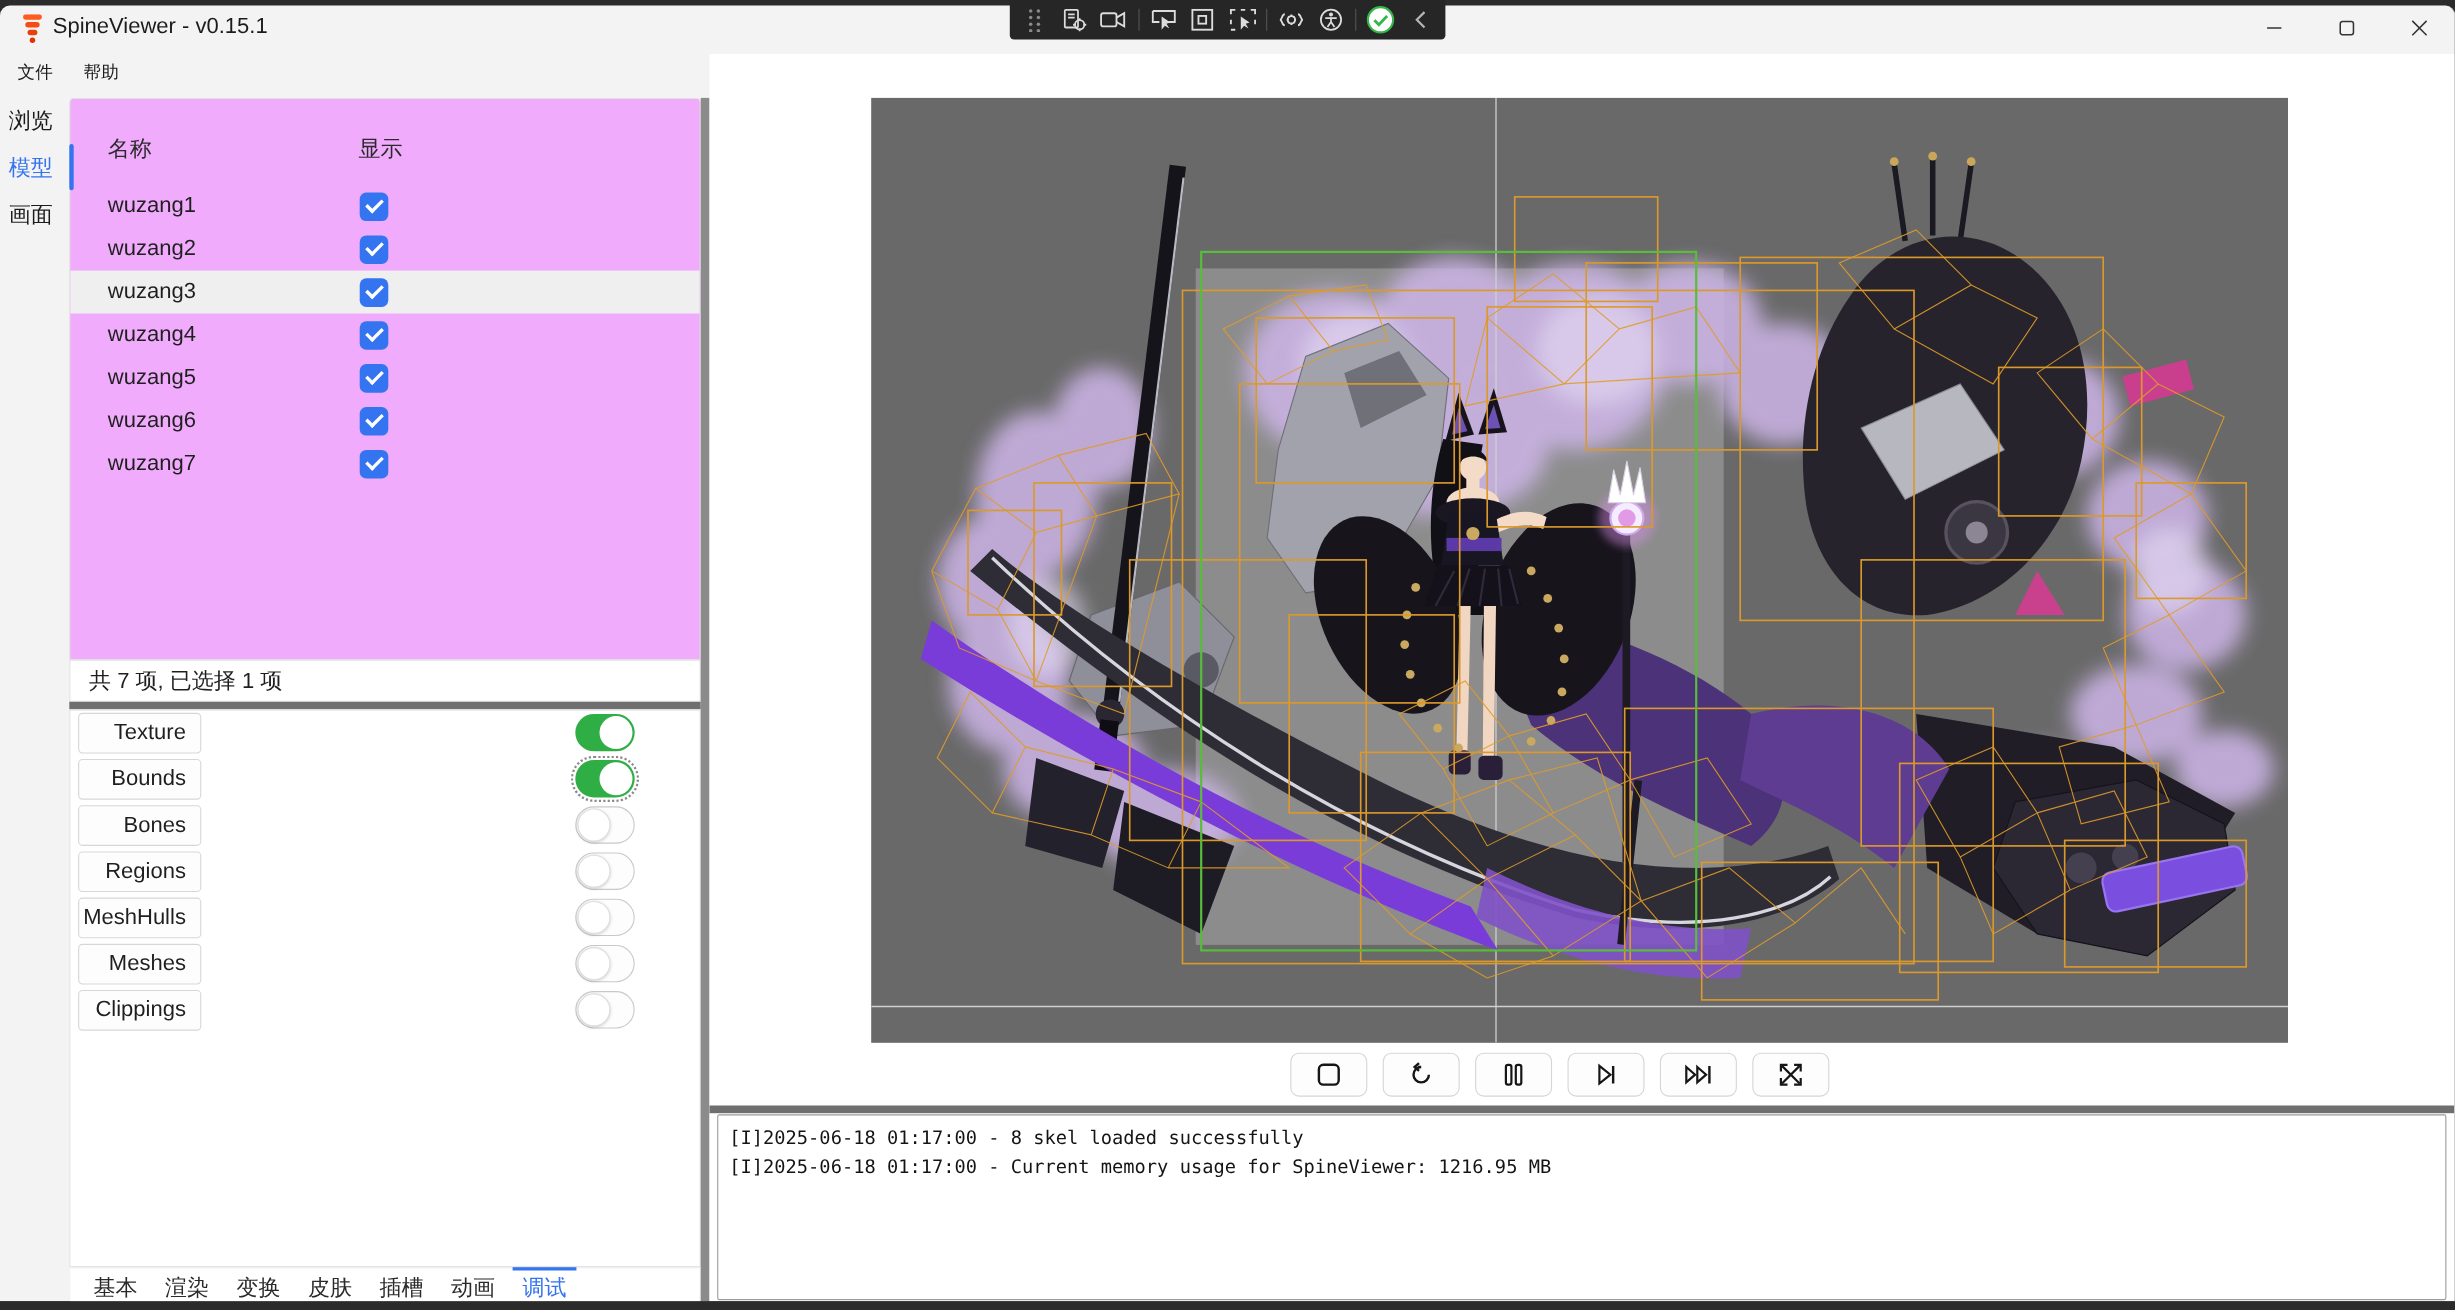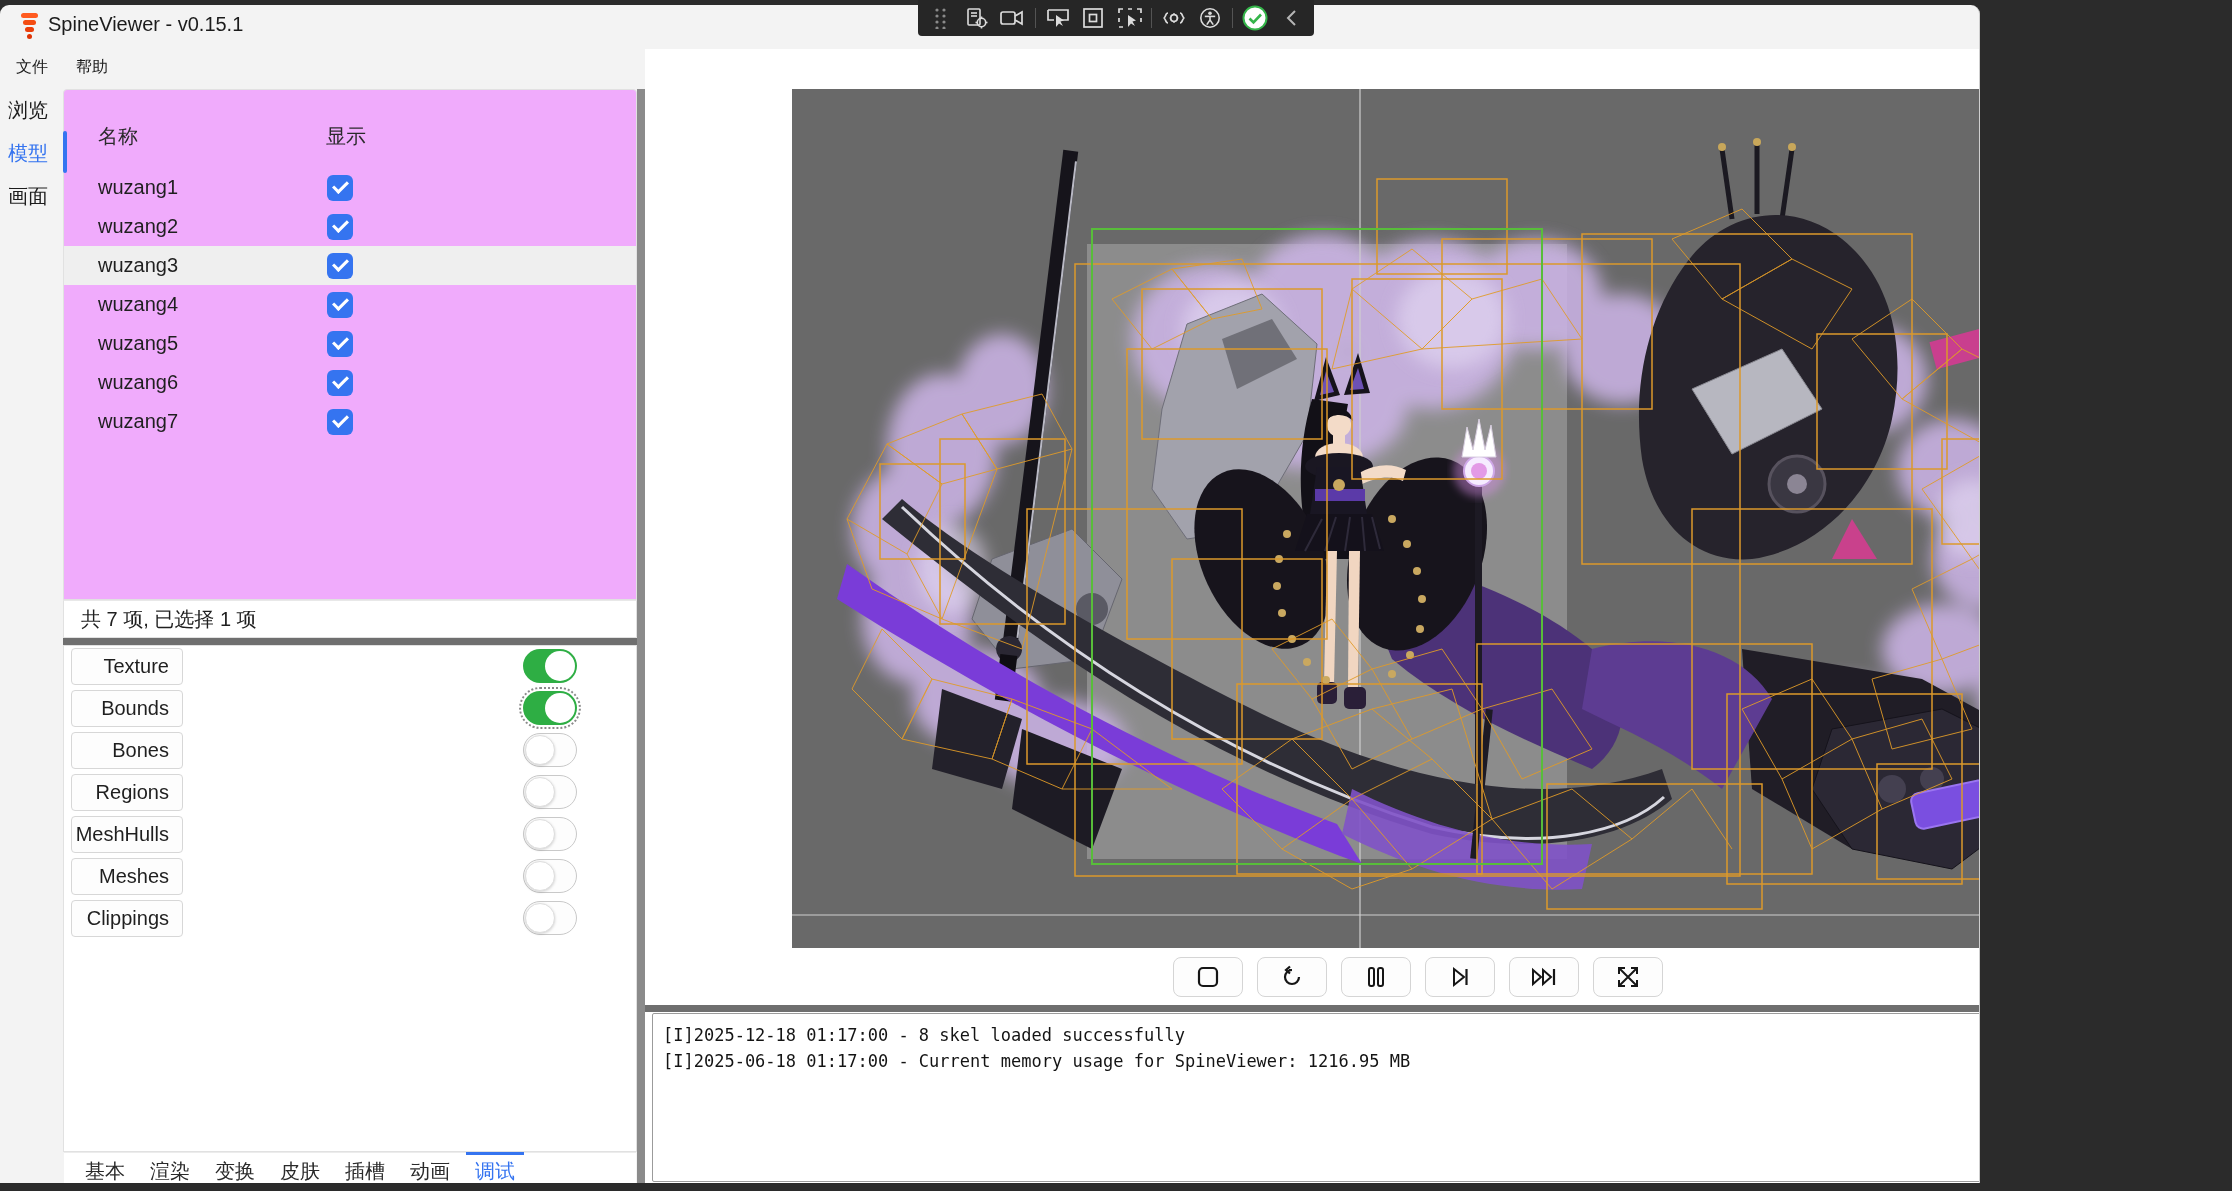--- a/index.html
+++ b/index.html
@@ -1,21 +1,21 @@
 <!DOCTYPE html>
 <html><head>
 <meta charset="utf-8">
 <style>
   html,body{margin:0;padding:0;background:#2b2b2b;width:2232px;height:1191px;
     font-family:"Liberation Sans","DejaVu Sans",sans-serif;-webkit-font-smoothing:antialiased;}
   *{box-sizing:border-box;}
   .abs{position:absolute;}
 
   
-  #app{position:absolute;left:0;top:5px;width:1980px;height:1178px;background:#f3f3f3;
+  #app{position:absolute;left:0;top:5px;width:2232px;height:1178px;background:#f3f3f3;
     border-radius:9px 9px 0 0;overflow:hidden;border-right:1px solid #cfcfcf;}
 
   
   #titlebar{position:absolute;left:0;top:0;width:2232px;height:40px;}
   #title-text{position:absolute;left:48px;top:8px;font-size:20px;color:#1b1b1b;}
   .winbtn{position:absolute;top:0;width:66px;height:40px;display:flex;align-items:center;justify-content:center;}
   .winbtn svg{display:block;}
 
   
   .menu-item{position:absolute;top:46px;height:32px;line-height:32px;font-size:16px;color:#1b1b1b;padding:0 6px;}
@@ -451,21 +451,21 @@
         <svg width="24" height="24" viewBox="0 0 24 24">
           <path d="M4,4 L20,20 M20,4 L4,20" stroke="#161616" stroke-width="2"></path>
           <path d="M3,9 L3,3 L9,3 M15,3 L21,3 L21,9 M21,15 L21,21 L15,21 M9,21 L3,21 L3,15" fill="none" stroke="#161616" stroke-width="2"></path>
           </svg>
       </div>
     </div>
 
     <div class="hsplit" style="left:0;top:956px;width:1587px;height:7px"></div>
 
     <div id="log-panel">
-      <div class="logline">[I]2025-12-18 01:17:00 - 8 skel loaded successfully</div>
+      <div class="logline">[I]2025-06-18 01:17:00 - 8 skel loaded successfully</div>
       <div class="logline">[I]2025-06-18 01:17:00 - Current memory usage for SpineViewer: 1216.95 MB</div>
     </div>
   </div>
 </div>
 
 <div id="capture-toolbar">
   <span class="ct-icon">
     <svg width="14" height="22" viewBox="0 0 14 22">
         <g fill="#8a8a8a">
       <circle cx="3" cy="3" r="1.6"></circle>

